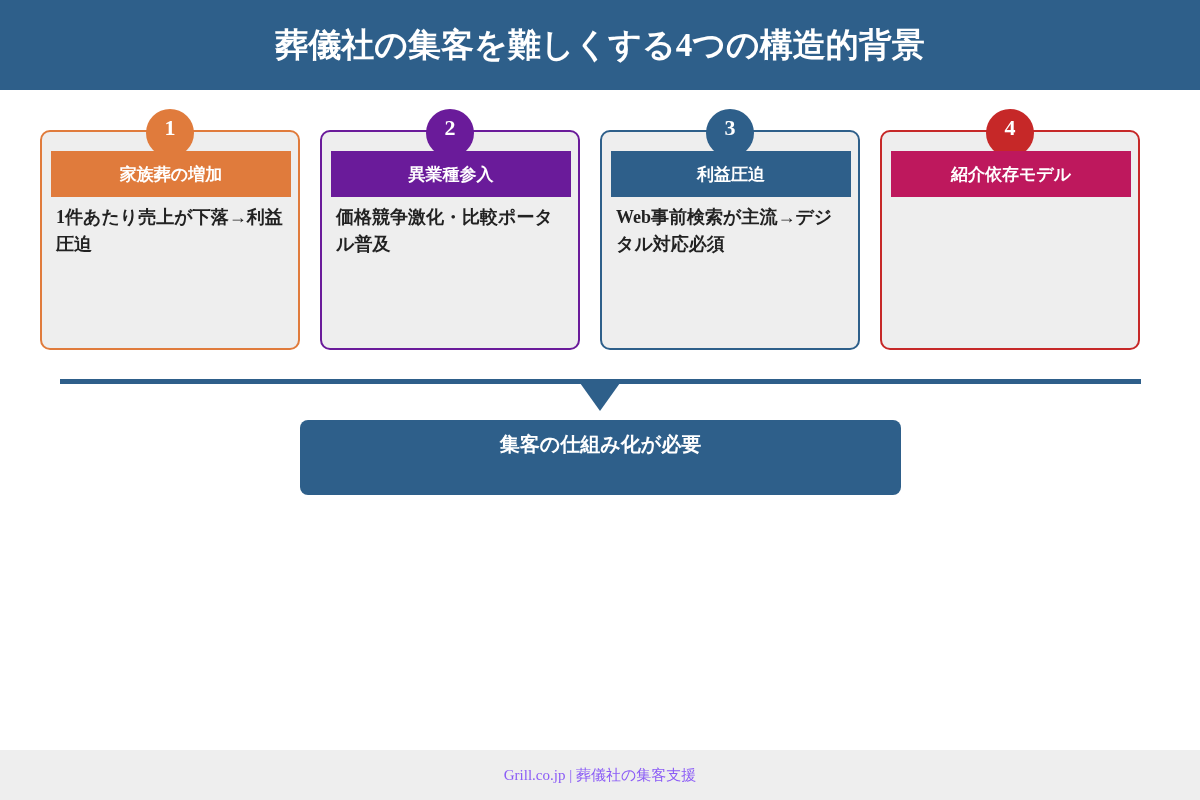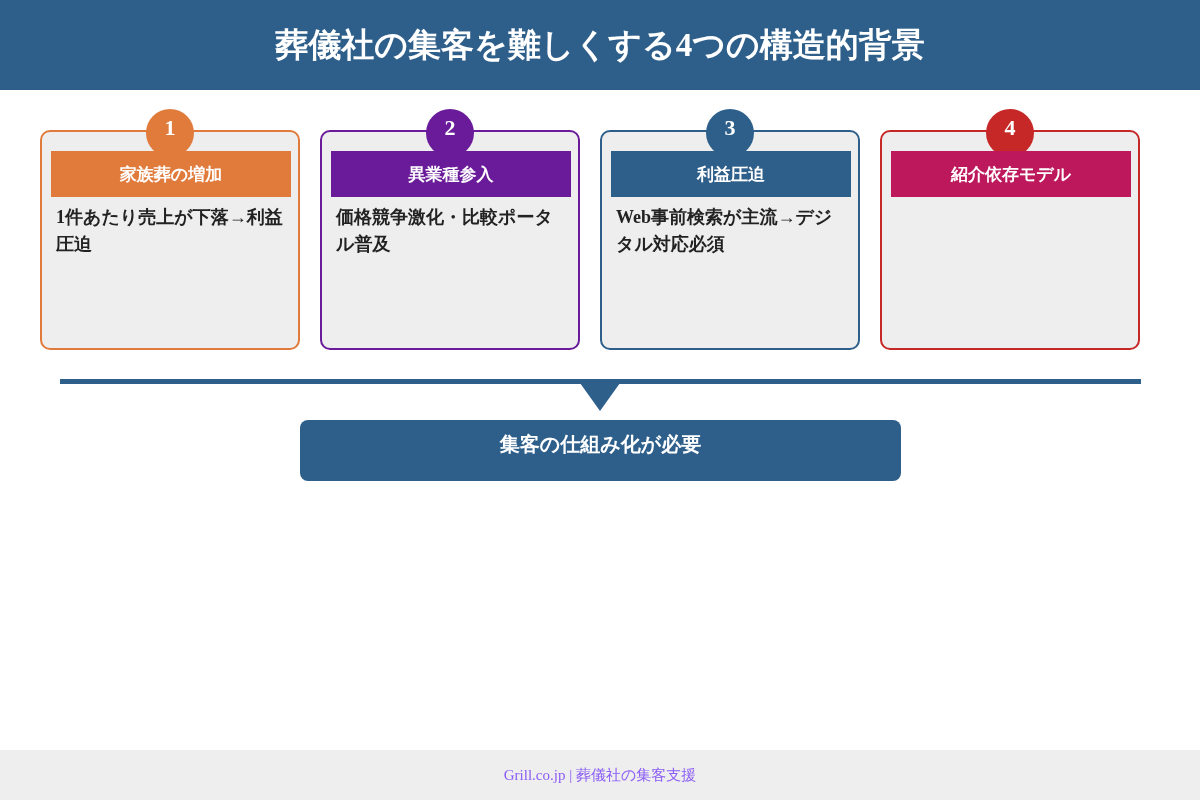--- a/index.html
+++ b/index.html
@@ -37,21 +37,21 @@
   .divider {
     position: absolute; left: 60px; top: 379px; width: 1081px; height: 5px;
     background: #2e5f8a;
   }
   .arrow {
     position: absolute; left: 580px; top: 383px; width: 0; height: 0;
     border-left: 20px solid transparent; border-right: 20px solid transparent;
     border-top: 28px solid #2e5f8a;
   }
   .result {
-    position: absolute; left: 300px; top: 420px; width: 601px; height: 61px;
+    position: absolute; left: 300px; top: 420px; width: 601px; height: 75px;
     background: #2e5f8a; border-radius: 8px; color: #fff;
     display: flex; align-items: flex-start; justify-content: center; padding-top: 11px;
     font-size: 20px; font-weight: bold;
   }
   .footer {
     position: absolute; left: 0; top: 750px; width: 1200px; height: 50px;
     background: #eeeeee; color: #8b5cf6;
     display: flex; align-items: center; justify-content: center;
     font-size: 15px;
   }

